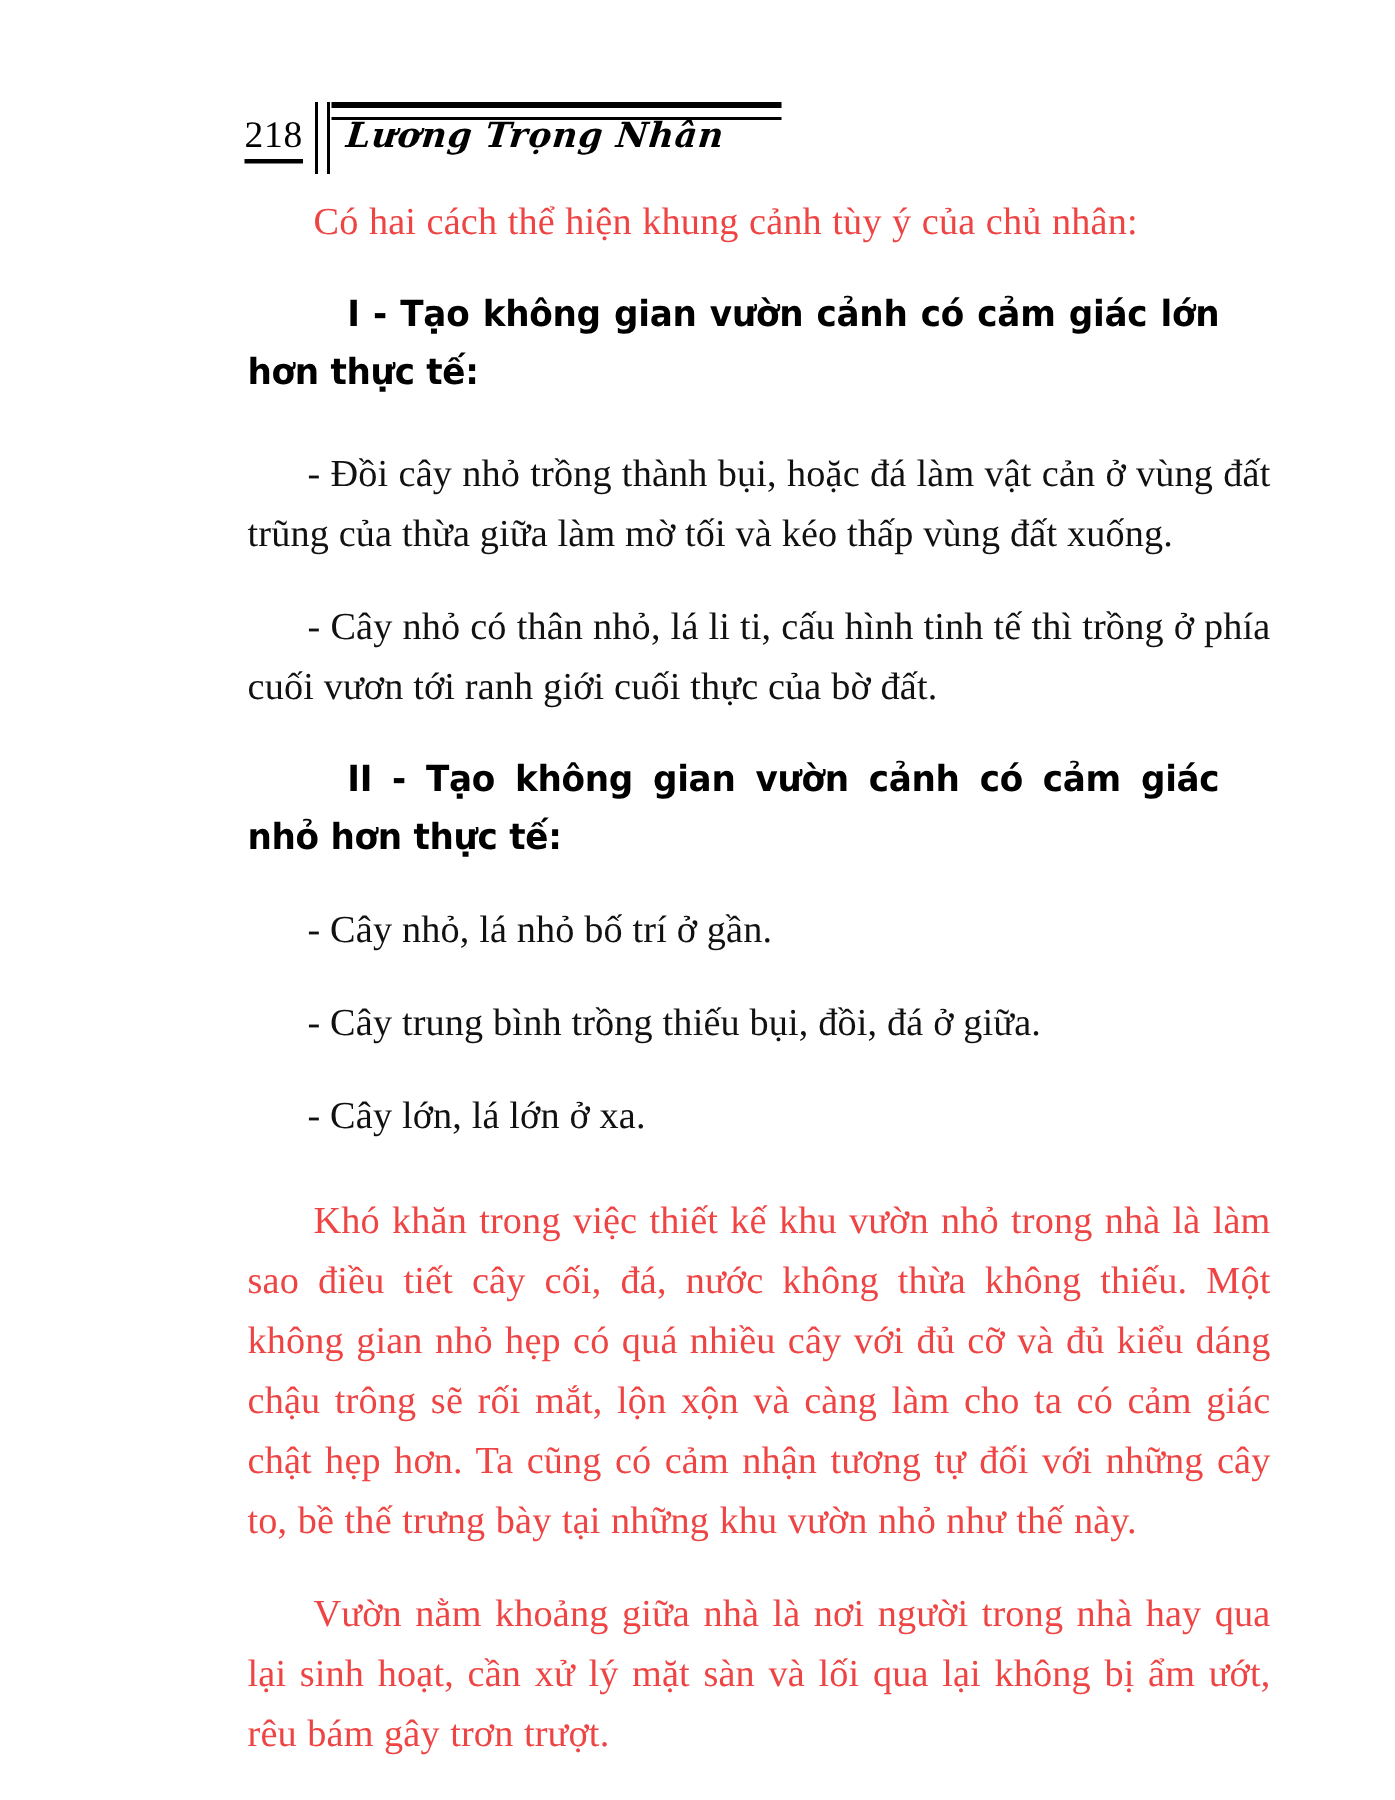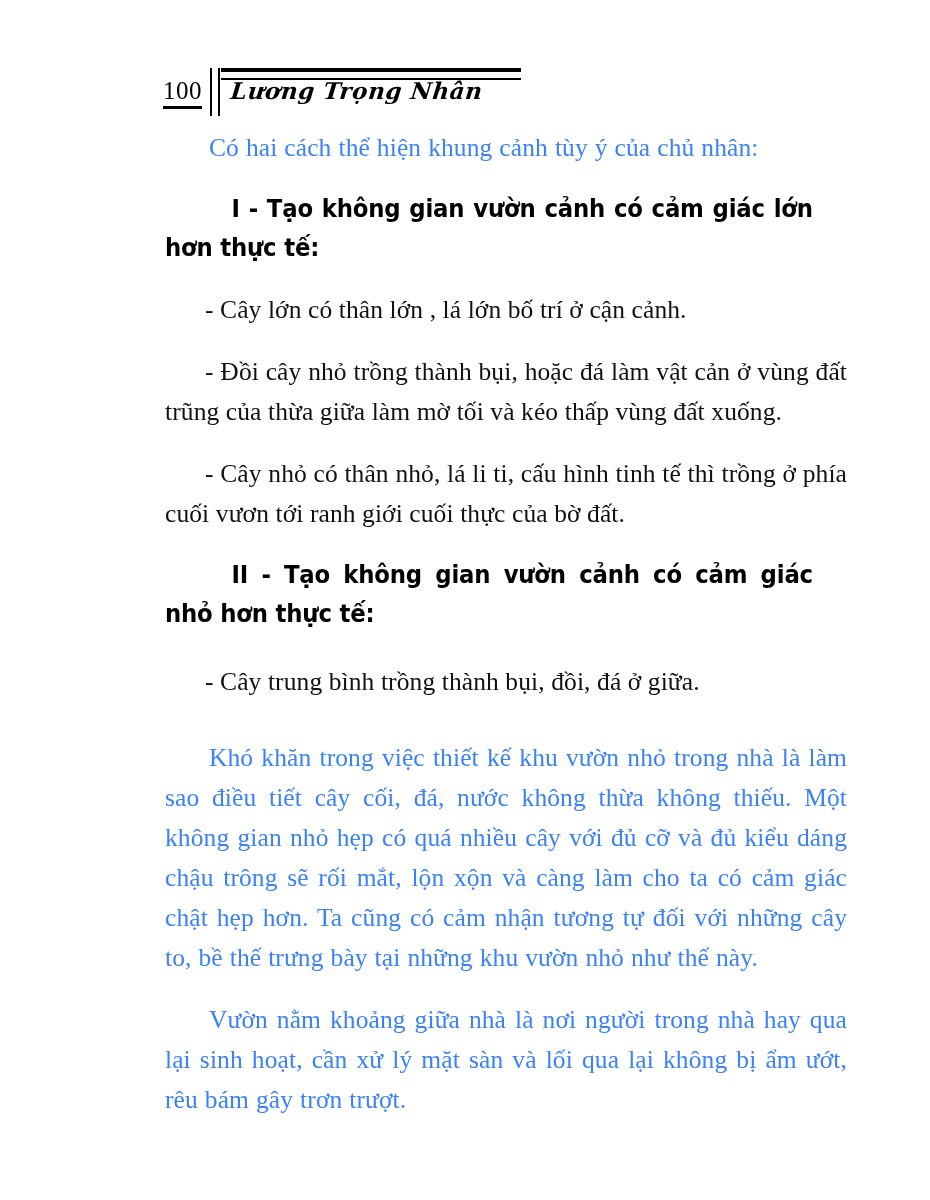--- a/index.html
+++ b/index.html
@@ -94,21 +94,21 @@
 
   p.body-para {
     margin: 0 0 16px 0;
     font-family: "Liberation Serif", "DejaVu Serif", serif;
     font-size: 25.5px;
     line-height: 40px;
     text-align: justify;
     text-indent: 44px;
     letter-spacing: 0.1px;
     word-spacing: 0.5px;
-    color: #3b82f6;
+    color: #ef4444;
   }
 
   p.body-para.last-line-left {
     text-align-last: left;
   }
 
   p.bullet-para {
     margin: 0 0 16px 0;
     font-family: "Liberation Serif", "DejaVu Serif", serif;
     font-size: 25.5px;
@@ -141,60 +141,61 @@
   .spacer-sm { height: 6px; }
   .spacer-md { height: 14px; }
 </style>
 </head>
 <body>
 
 <div class="page">
 
   <div class="page-header">
     <div class="header-folio-box">
-      <span class="header-folio">100</span>
+      <span class="header-folio">218</span>
     </div>
     <div class="header-vrule"></div>
     <div class="header-hrule"></div>
     <div class="header-author">Lương Trọng Nhân</div>
   </div>
 
   <div class="content">
 
     <p class="body-para last-line-left">Có hai cách thể hiện khung cảnh tùy ý của chủ nhân:</p>
 
     <div class="spacer-sm"></div>
 
     <h2 class="section-heading">I - Tạo không gian vườn cảnh có cảm giác lớn hơn thực tế:</h2>
 
     <div class="spacer-sm"></div>
 
-    <p class="bullet-para last-line-left">- Cây lớn có thân lớn , lá lớn bố trí ở cận cảnh.</p>
 
     <div class="spacer-sm"></div>
 
     <p class="bullet-para last-line-left">- Đồi cây nhỏ trồng thành bụi, hoặc đá làm vật cản ở vùng đất trũng của thừa giữa làm mờ tối và kéo thấp vùng đất xuống.</p>
 
     <div class="spacer-sm"></div>
 
     <p class="bullet-para">- Cây nhỏ có thân nhỏ, lá li ti, cấu hình tinh tế thì trồng ở phía cuối vươn tới ranh giới cuối thực của bờ đất.</p>
 
     <div class="spacer-sm"></div>
 
     <h2 class="section-heading">II - Tạo không gian vườn cảnh có cảm giác nhỏ hơn thực tế:</h2>
 
     <div class="spacer-sm"></div>
 
-
-    <div class="spacer-sm"></div>
-
-    <p class="bullet-para last-line-left">- Cây trung bình trồng thành bụi, đồi, đá ở giữa.</p>
-
-    <div class="spacer-sm"></div>
-
+    <p class="bullet-para last-line-left">- Cây nhỏ, lá nhỏ bố trí ở gần.</p>
+
+    <div class="spacer-sm"></div>
+
+    <p class="bullet-para last-line-left">- Cây trung bình trồng thiếu bụi, đồi, đá ở giữa.</p>
+
+    <div class="spacer-sm"></div>
+
+    <p class="bullet-para last-line-left">- Cây lớn, lá lớn ở xa.</p>
 
     <div class="spacer-md"></div>
 
     <p class="body-para last-line-left">Khó khăn trong việc thiết kế khu vườn nhỏ trong nhà là làm sao điều tiết cây cối, đá, nước không thừa không thiếu. Một không gian nhỏ hẹp có quá nhiều cây với đủ cỡ và đủ kiểu dáng chậu trông sẽ rối mắt, lộn xộn và càng làm cho ta có cảm giác chật hẹp hơn. Ta cũng có cảm nhận tương tự đối với những cây to, bề thế trưng bày tại những khu vườn nhỏ như thế này.</p>
 
     <div class="spacer-sm"></div>
 
     <p class="body-para last-line-left">Vườn nằm khoảng giữa nhà là nơi người trong nhà hay qua lại sinh hoạt, cần xử lý mặt sàn và lối qua lại không bị ẩm ướt, rêu bám gây trơn trượt.</p>
 
   </div>

